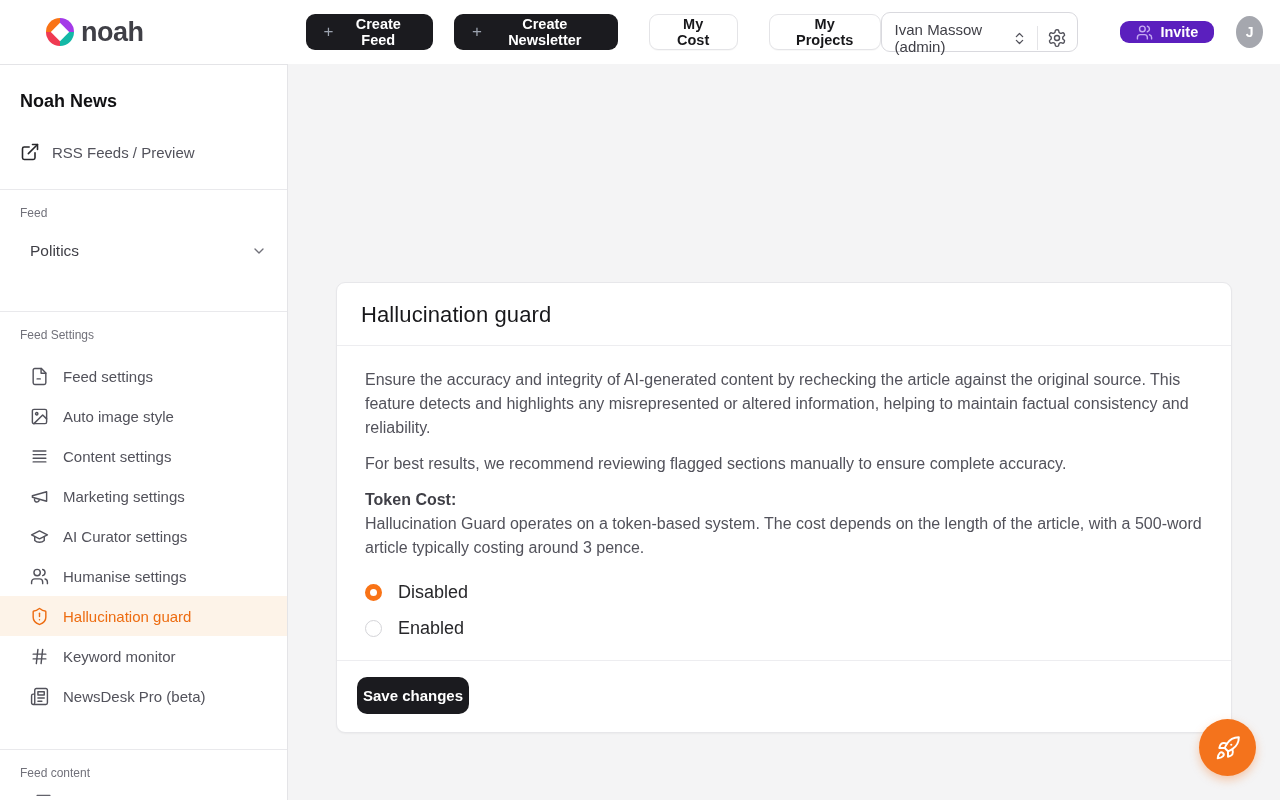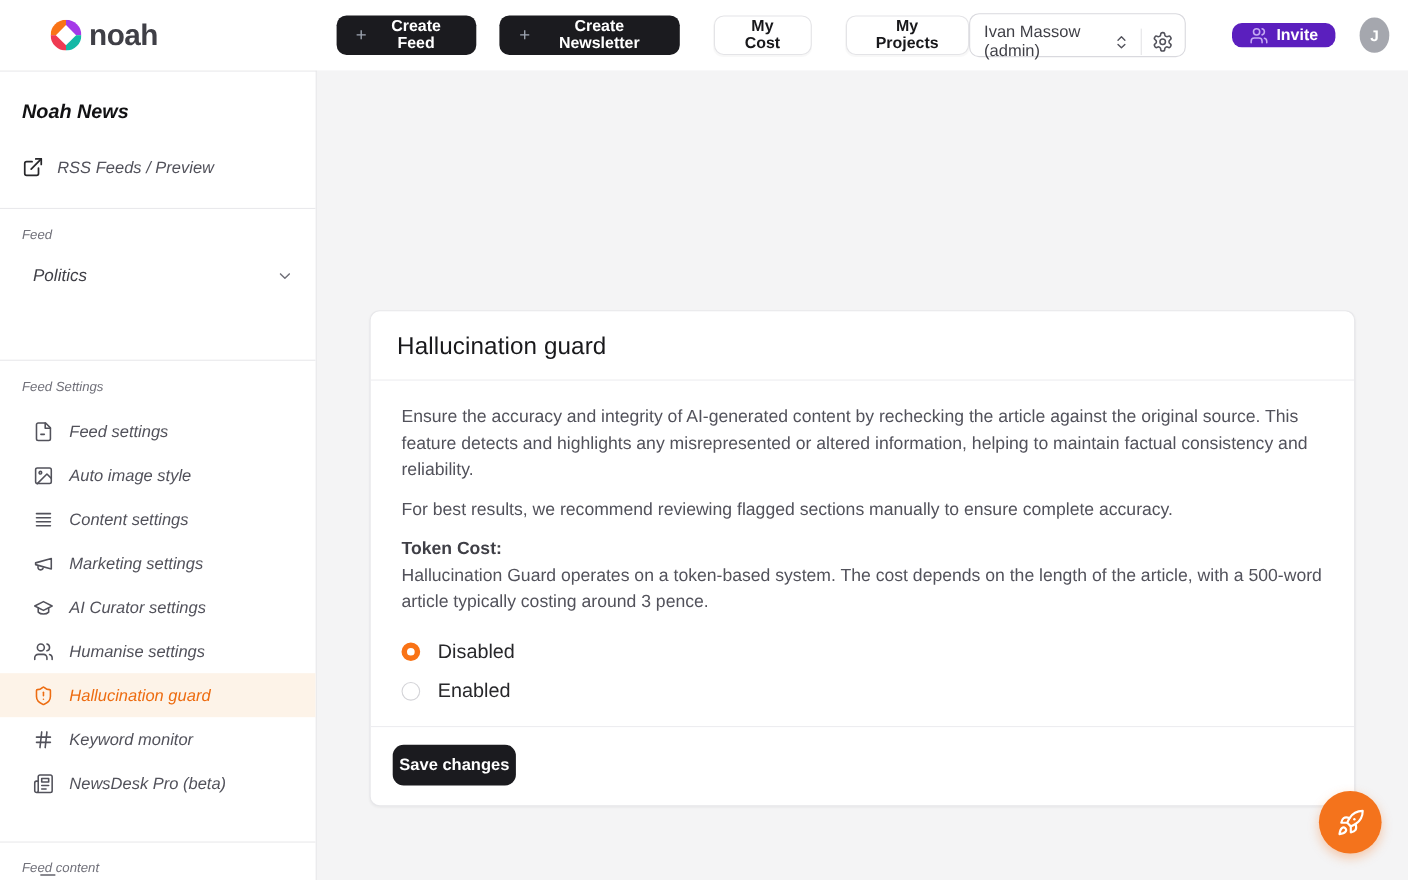--- a/index.html
+++ b/index.html
@@ -33,27 +33,27 @@
   .user-box .uname { font-size:15px; color:#3f3f46; }
   .user-box .vdiv { width:1px; height:24px; background:#e4e4e7; margin:0 2px; }
   .icon { display:inline-flex; align-items:center; justify-content:center; }
   .icon svg { display:block; }
   .invite { margin-left:42px; background:#5b1fbe; color:#fff; height:22px; padding:0 16px; font-weight:700; font-size:14.5px; gap:7px; border-radius:9px; }
   .invite .icon { color:#c5aaf2; }
   .avatar { margin-left:22px; width:32px; height:32px; border-radius:50%; background:#a5a7ae; color:#fff; font-weight:700; font-size:14px; display:flex; align-items:center; justify-content:center; }
 
   
   .body-row { flex:1; display:flex; min-height:0; }
-  .sidebar { width:288px; flex:0 0 288px; background:#ffffff; border-right:1px solid #e4e4e7; border-top:1px solid #e4e4e7; position:relative; overflow:hidden;font-style:italic; }
+  .sidebar { width:288px; flex:0 0 288px; background:#ffffff; border-right:1px solid #e4e4e7; border-top:1px solid #e4e4e7; position:relative; overflow:hidden; }
   .sb-title { font-size:18px; font-weight:700; color:#111113; margin:26px 0 0 20px; }
   .sb-rss { display:flex; align-items:center; gap:12px; margin:30px 0 0 20px; color:#52525b; font-size:15px; cursor:pointer; }
   .sb-rss .icon { color:#27272a; }
   .sb-div { height:1px; background:#e9e9ec; margin-top:27px; }
   .sb-label { font-size:12px; color:#71717a; margin:16px 0 0 20px; }
-  .sb-select { display:flex; align-items:center; justify-content:space-between; margin:22px 20px 16px 30px; cursor:pointer; }
+  .sb-select { display:flex; align-items:center; justify-content:space-between; margin:22px 20px 0 30px; cursor:pointer; }
   .sb-select .sel-text { font-size:15.5px; color:#3f3f46; }
   .sb-select .icon { color:#71717a; }
   .sb-select-pad { height:24px; }
   .nav { margin-top:14px; }
   .nav-item { height:40px; display:flex; align-items:center; gap:14px; padding-left:30px; font-size:15px; color:#52525b; cursor:pointer; }
   .nav-item .icon { color:#52525b; }
   .nav-item.active { background:#fdf3e8; color:#ed6c11; }
   .nav-item.active .icon { color:#ed6c11; }
   .sb-bottom-div { height:1px; background:#e9e9ec; margin-top:33px; }
   .sb-partial { position:absolute; left:34px; bottom:-12px; color:#52525b; opacity:.9; }

